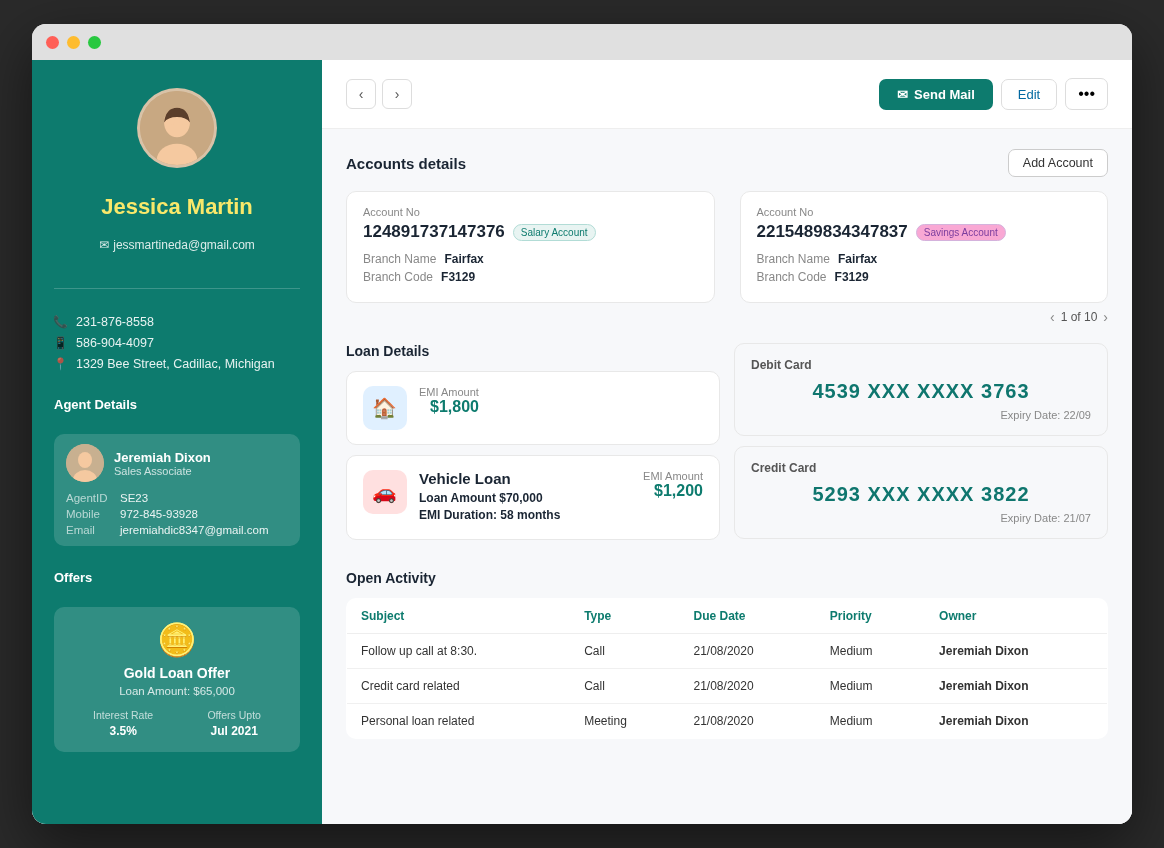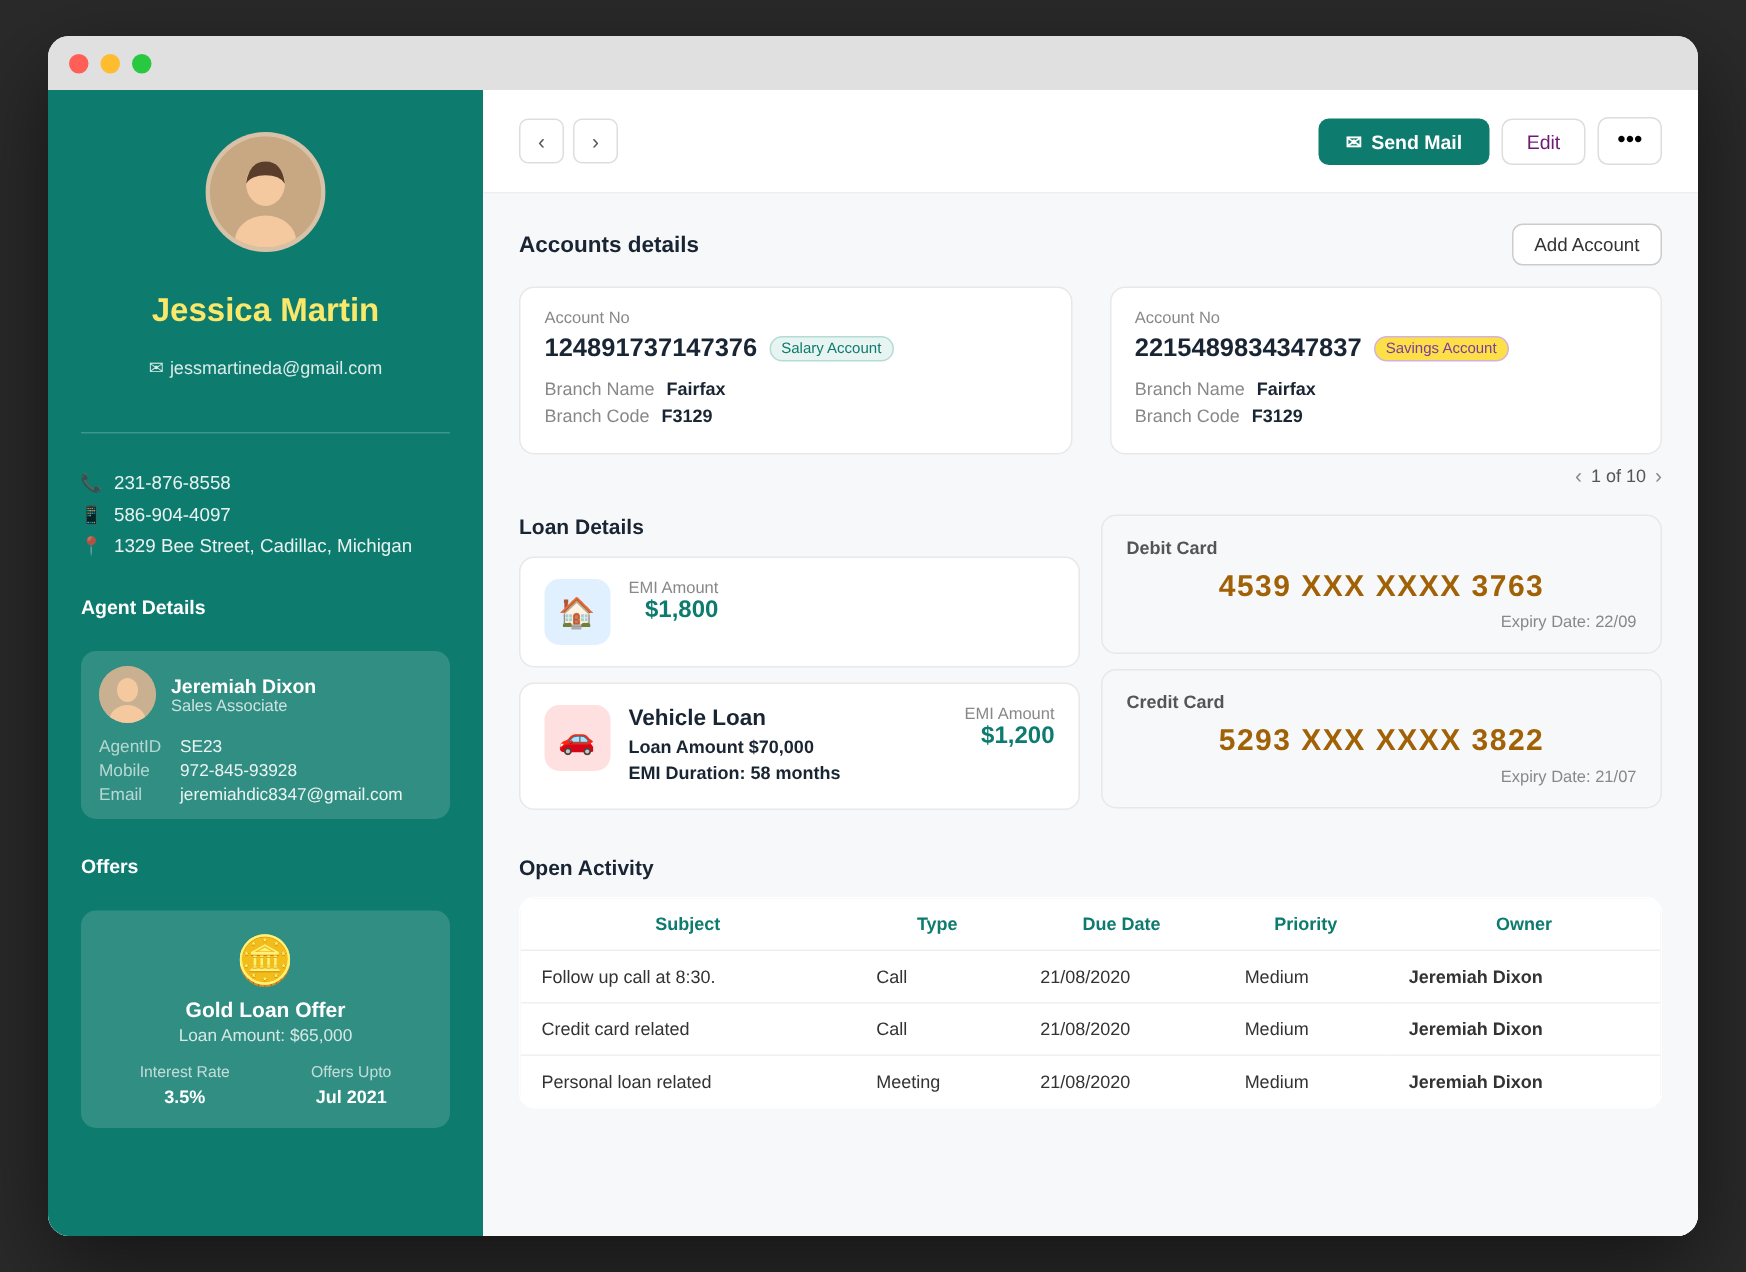--- a/index.html
+++ b/index.html
@@ -244,21 +244,21 @@
       border: none;
       padding: 8px 18px;
       border-radius: 7px;
       font-size: 13px;
       font-weight: 600;
       cursor: pointer;
       display: flex; align-items: center; gap: 6px;
     }
     .btn-secondary {
       background: #fff;
-      color: #701a75;
+      color: #0369a1;
       border: 1.5px solid #ddd;
       padding: 7px 16px;
       border-radius: 7px;
       font-size: 13px;
       font-weight: 500;
       cursor: pointer;
     }
     .btn-dots {
       background: #fff;
       border: 1.5px solid #ddd;
@@ -322,21 +322,21 @@
     }
     .account-badge {
       background: #e8f4f2;
       color: #0d7b6e;
       font-size: 10px;
       padding: 2px 7px;
       border-radius: 10px;
       border: 1px solid #b2dcd6;
     }
     .account-badge.savings {
-      background: #fde047;
+      background: #f9a8d4;
       color: #7b3d9e;
       border-color: #d4b2dc;
     }
     .account-detail-row {
       display: flex;
       gap: 8px;
       margin-bottom: 4px;
       font-size: 12px;
     }
     .acc-label { color: #888; }
@@ -415,21 +415,21 @@
     }
     .card-type-label {
       font-size: 12px;
       color: #555;
       margin-bottom: 8px;
       font-weight: 600;
     }
     .card-number-display {
       font-size: 20px;
       font-weight: 700;
-      color: #a16207;
+      color: #0f766e;
       text-align: center;
       letter-spacing: 1px;
       margin-bottom: 6px;
     }
     .card-expiry {
       font-size: 11px;
       color: #888;
       text-align: right;
     }
     
@@ -441,21 +441,21 @@
       border: 1px solid #e8e8e8;
       border-radius: 10px;
       overflow: hidden;
     }
     .activity-table thead th {
       background: #fff;
       font-size: 12px;
       font-weight: 600;
       color: #0d7b6e;
       padding: 10px 14px;
-      text-align: center;
+      text-align: left;
       border-bottom: 1px solid #eee;
     }
     .activity-table tbody td {
       padding: 10px 14px;
       font-size: 12px;
       color: #333;
       border-bottom: 1px solid #f0f0f0;
     }
     .activity-table tbody tr:last-child td { border-bottom: none; }
     .owner-bold { font-weight: 700; color: #1a2533; }

